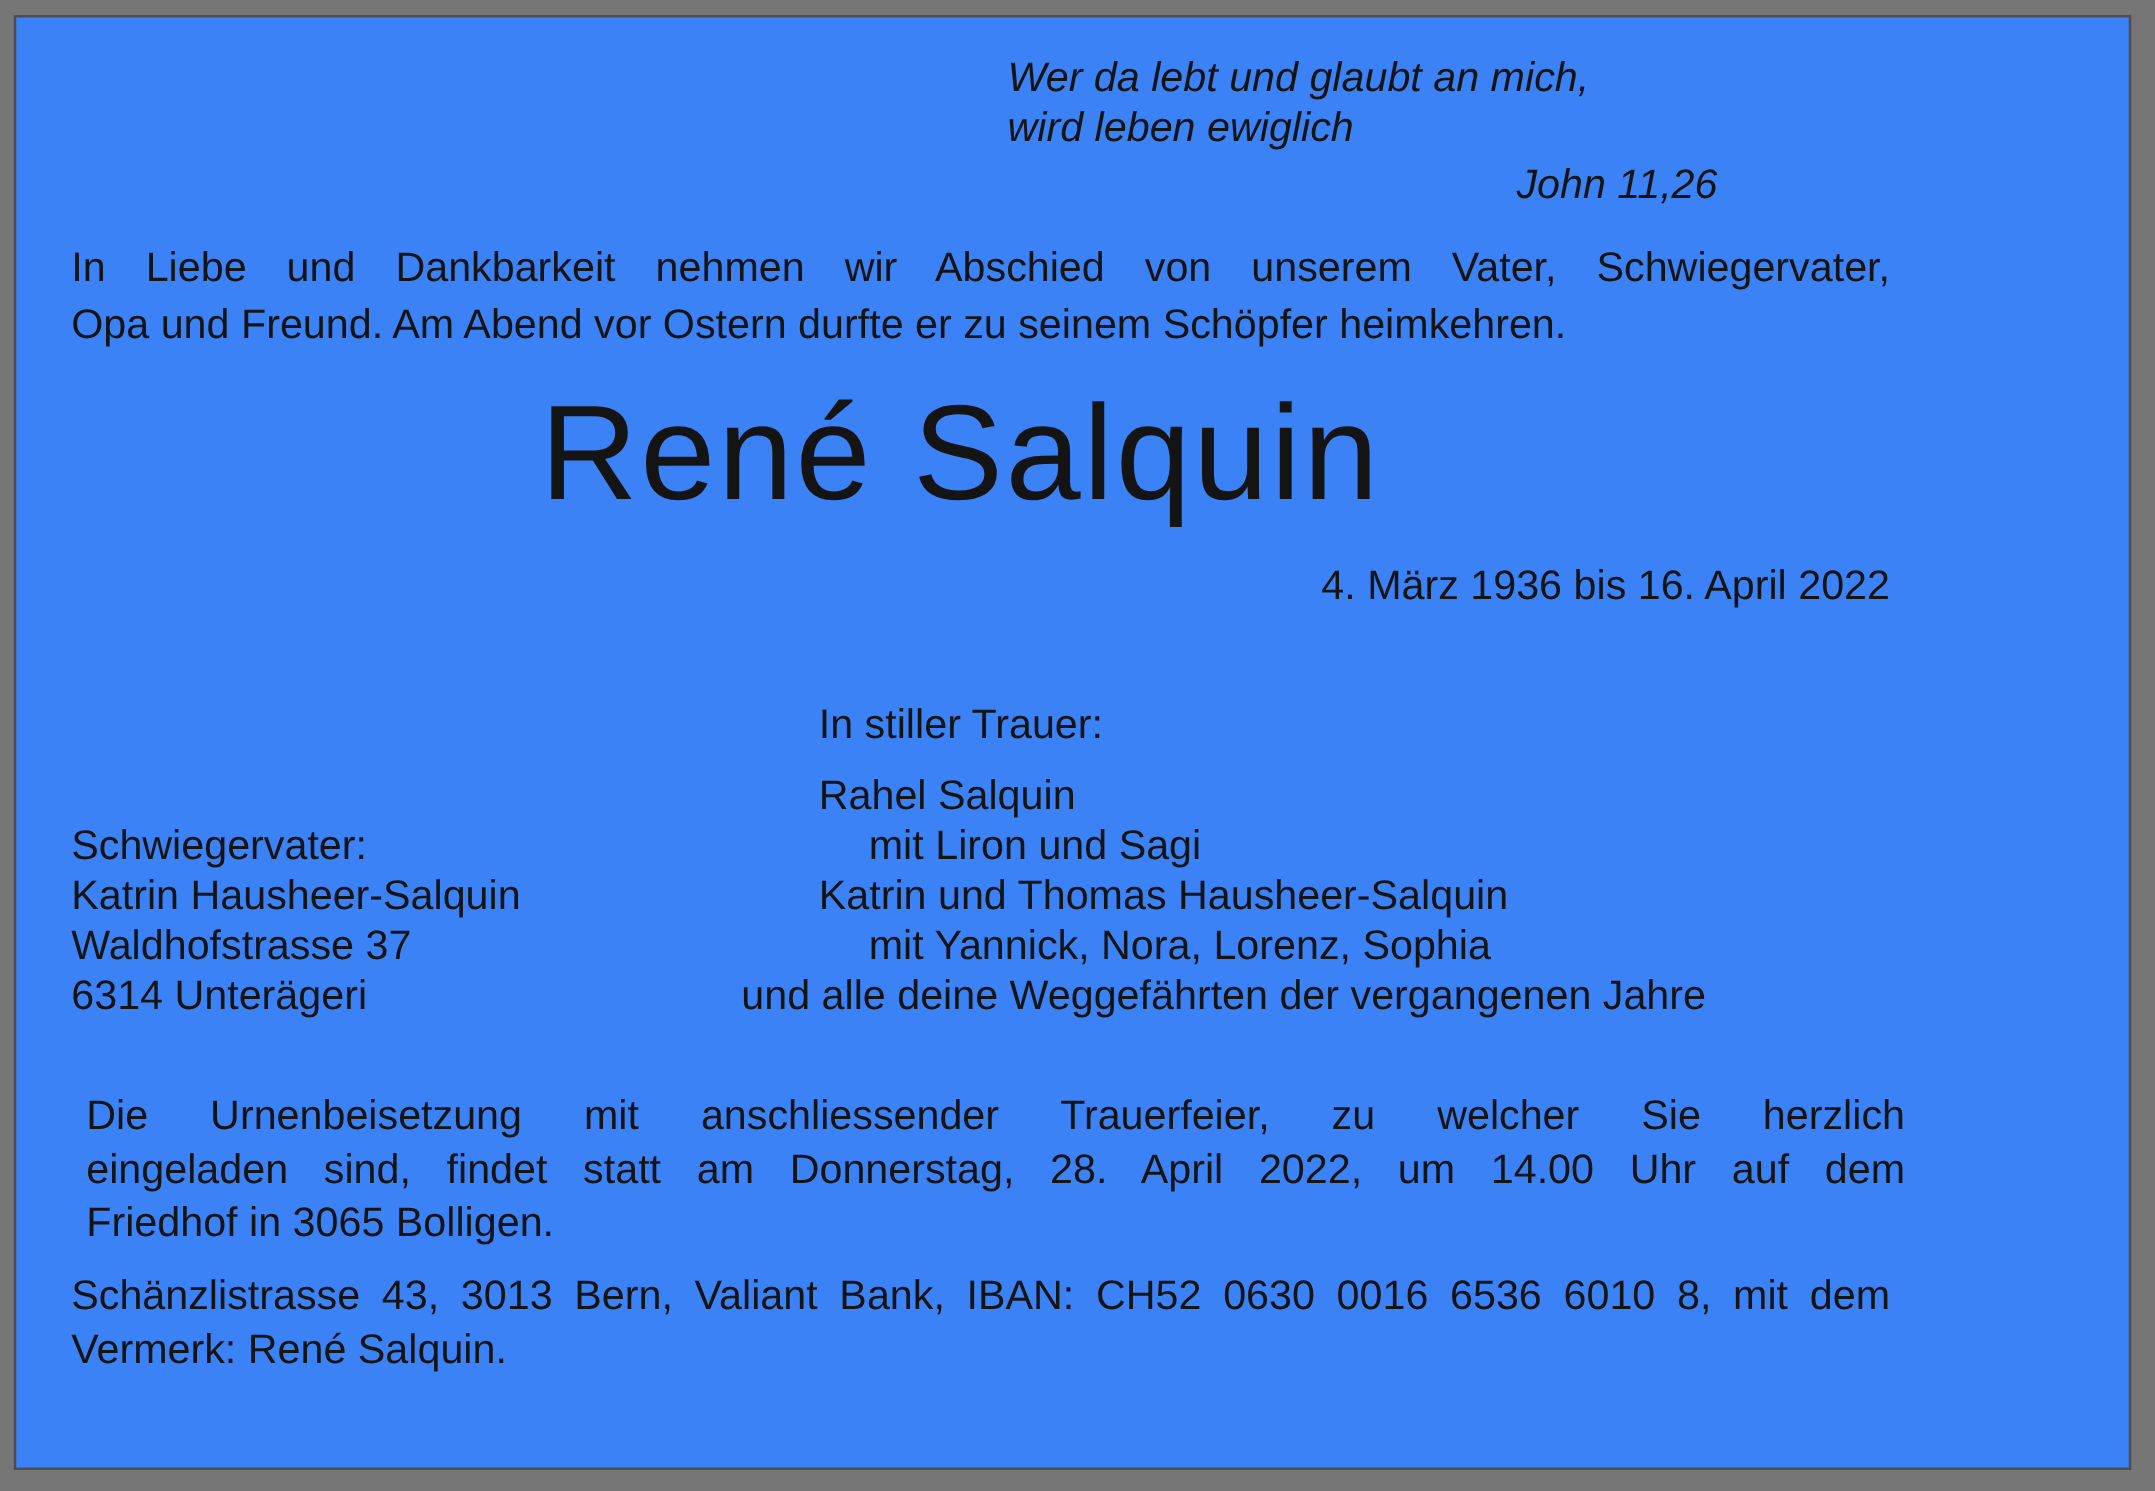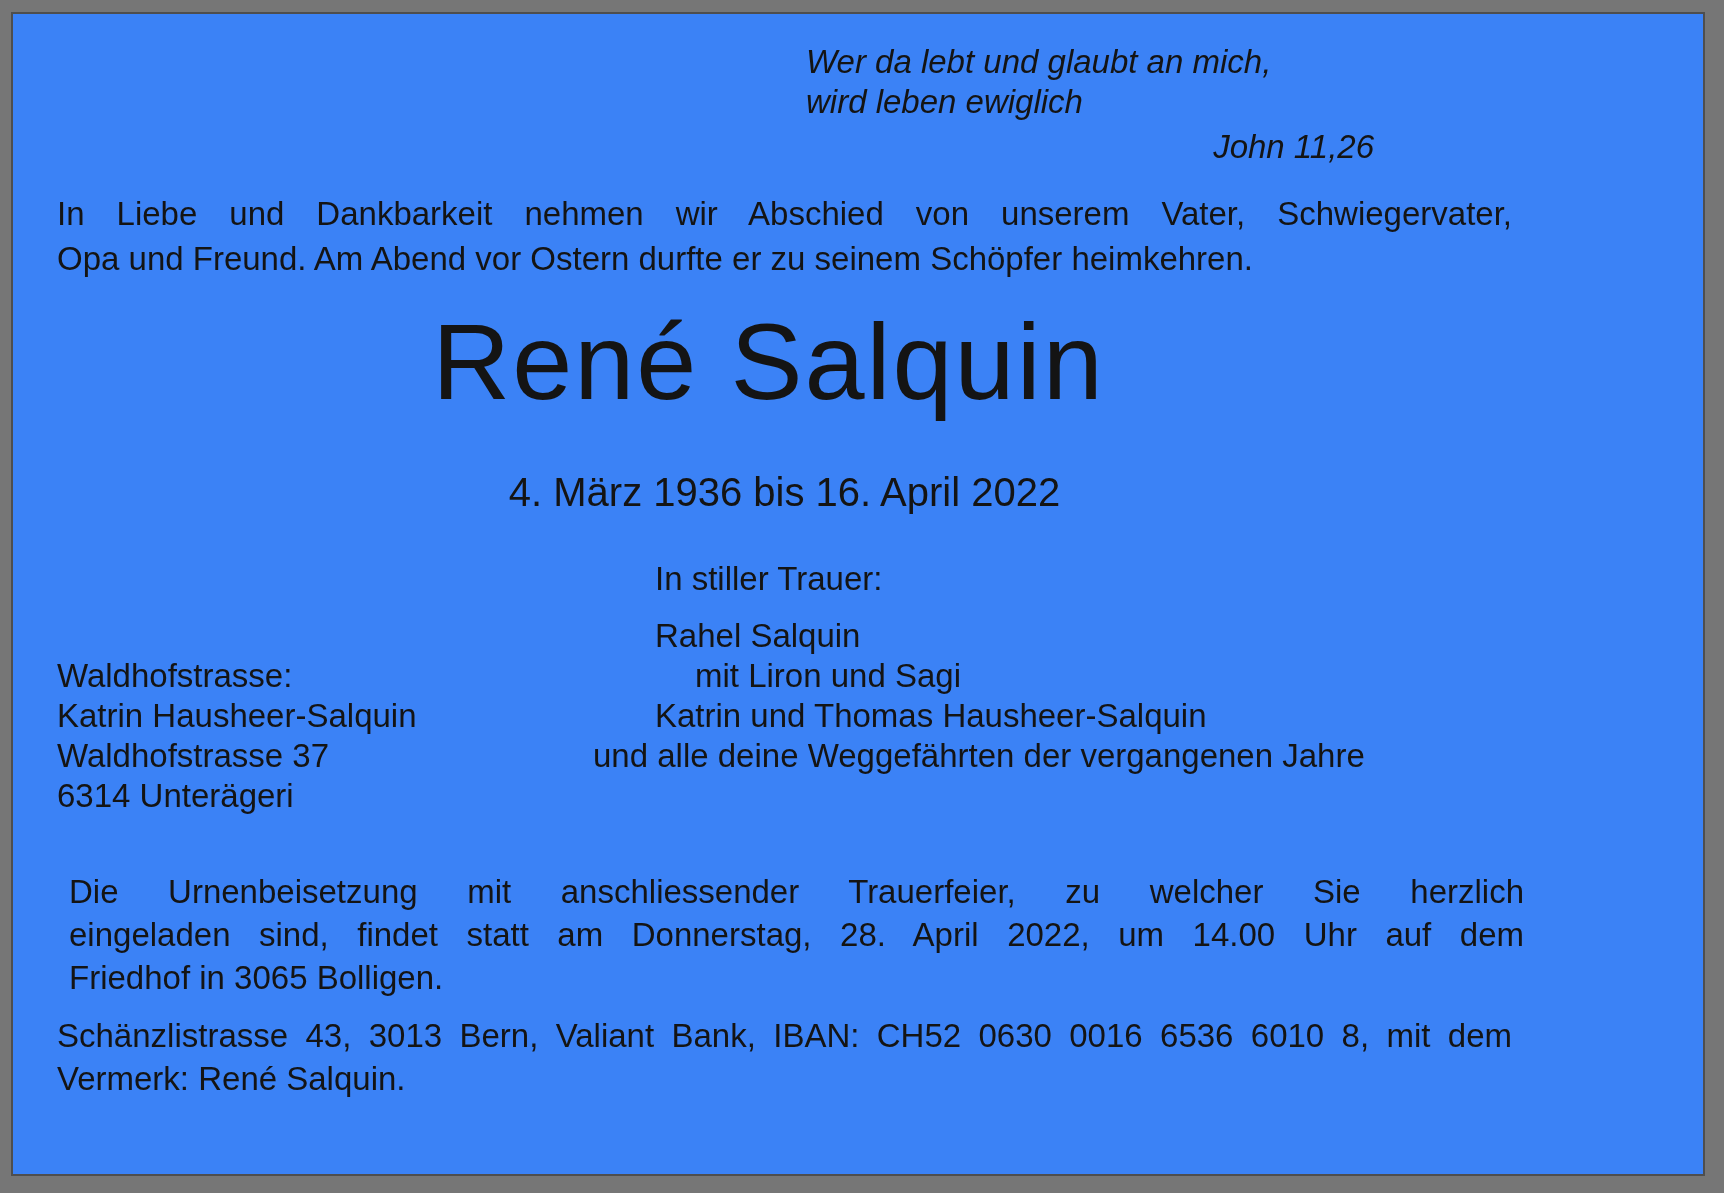--- a/index.html
+++ b/index.html
@@ -68,24 +68,24 @@
     width: 1455px;
     text-align: center;
     font-size: 108px;
     letter-spacing: 2px;
     line-height: 130px;
     white-space: nowrap;
   }
   .dates {
     position: absolute;
     left: 44px;
-    top: 458px;
+    top: 434px;
     width: 1455px;
-    text-align: center;
-    font-size: 40px;
+    text-align: right;
+    font-size: 33px;
     line-height: 40px;
   }
   
   .mourning {
     position: absolute;
     left: 44px;
     top: 545px;
     width: 1455px;
     font-size: 33px;
     line-height: 40px;
@@ -136,24 +136,25 @@
 
   <div class="name">René Salquin</div>
 
   <div class="dates">4. März 1936 bis 16. April 2022</div>
 
   <div class="mourning">
     <div class="row">In stiller Trauer:</div>
     <div class="row gap-top">Rahel Salquin</div>
     <div class="row-indent">mit Liron und Sagi</div>
     <div class="row">Katrin und Thomas Hausheer-Salquin</div>
+    <div class="row-indent">mit Yannick, Nora, Lorenz, Sophia</div>
     <div class="row-out">und alle deine Weggefährten der vergangenen Jahre</div>
 
     <div class="address">
-      <div>Waldhofstrasse:</div>
+      <div>Schwiegervater:</div>
       <div>Katrin Hausheer-Salquin</div>
       <div>Waldhofstrasse 37</div>
       <div>6314 Unterägeri</div>
     </div>
   </div>
 
   <div class="funeral">
     <div class="jline h43"><span>Die Urnenbeisetzung mit anschliessender Trauerfeier, zu welcher Sie herzlich</span><span class="jfill"></span></div>
     <div class="jline h43"><span>eingeladen sind, findet statt am Donnerstag, 28. April 2022, um 14.00 Uhr auf dem</span><span class="jfill"></span></div>
     <div>Friedhof in 3065 Bolligen.</div>

